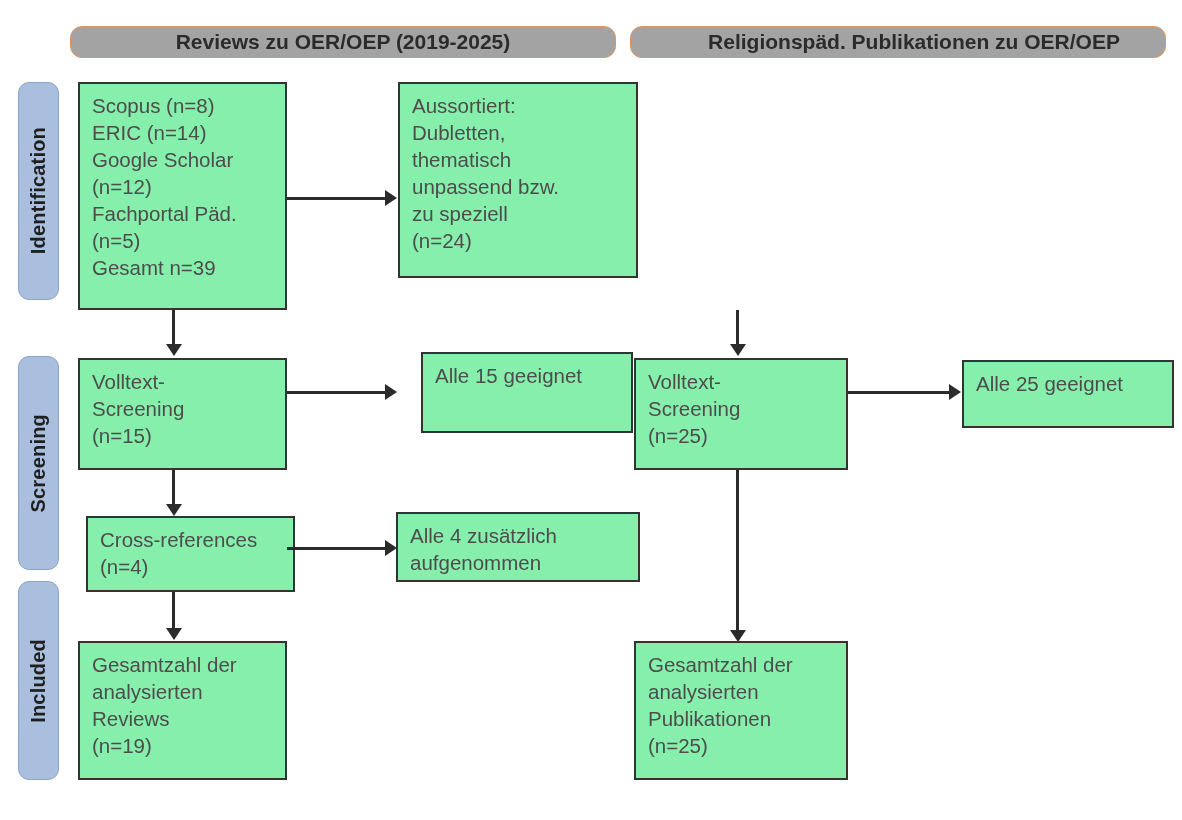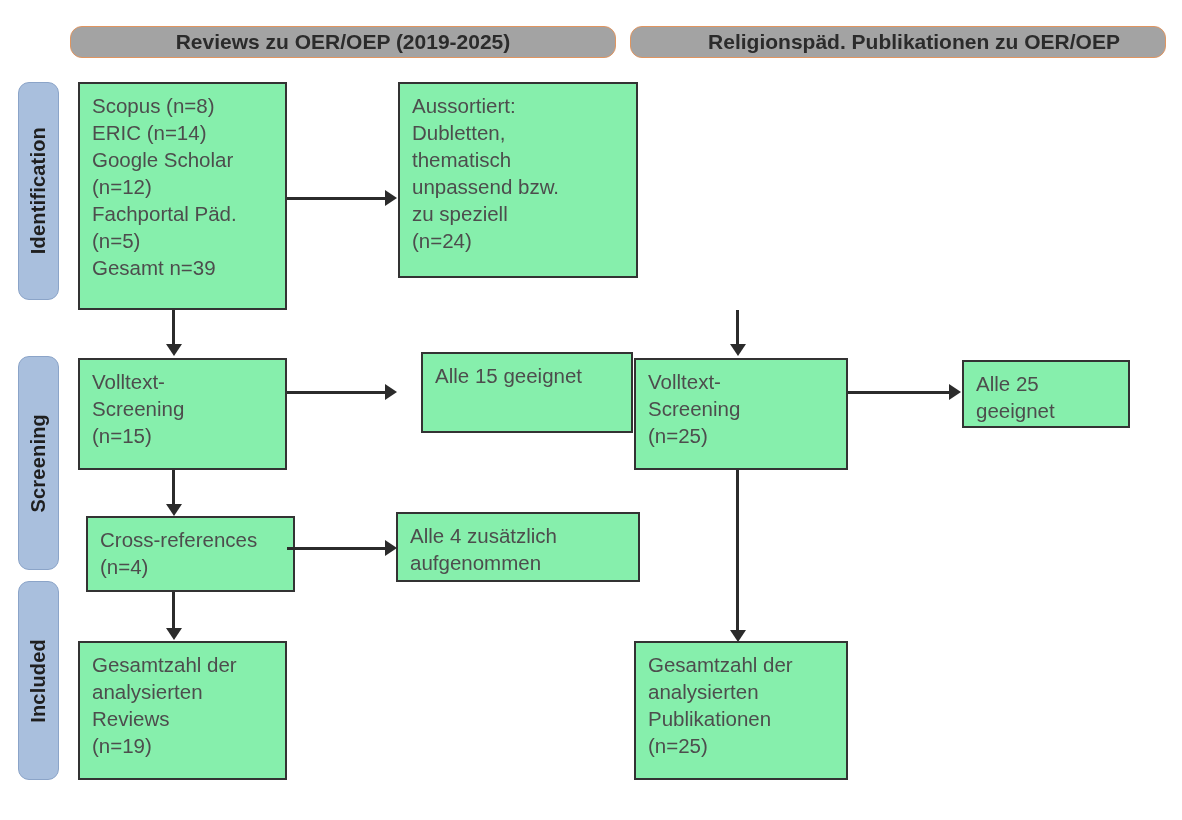--- a/index.html
+++ b/index.html
@@ -177,21 +177,21 @@
 (n=19)</div>
 
 
   <div class="conn-v" style="left:736px; top:310px; width:3px; height:36px;"></div>
   <div class="arrow-down" style="left:730px; top:344px;"></div>
 
   <div class="node" style="left:634px; top:358px; width:214px; height:112px;">Volltext-
 Screening
 (n=25)</div>
 
-  <div class="node" style="left:962px; top:360px; width:168px; height:68px;">Alle 25 geeignet</div>
+  <div class="node" style="left:962px; top:360px; width:212px; height:68px;">Alle 25 geeignet</div>
 
   <div class="conn-h" style="left:848px; top:391px; width:103px;"></div>
   <div class="arrow-right" style="left:949px; top:384px;"></div>
 
   <div class="conn-v" style="left:736px; top:470px; width:3px; height:164px;"></div>
   <div class="arrow-down" style="left:730px; top:630px;"></div>
 
   <div class="node" style="left:634px; top:641px; width:214px; height:139px;">Gesamtzahl der
 analysierten
 Publikationen

